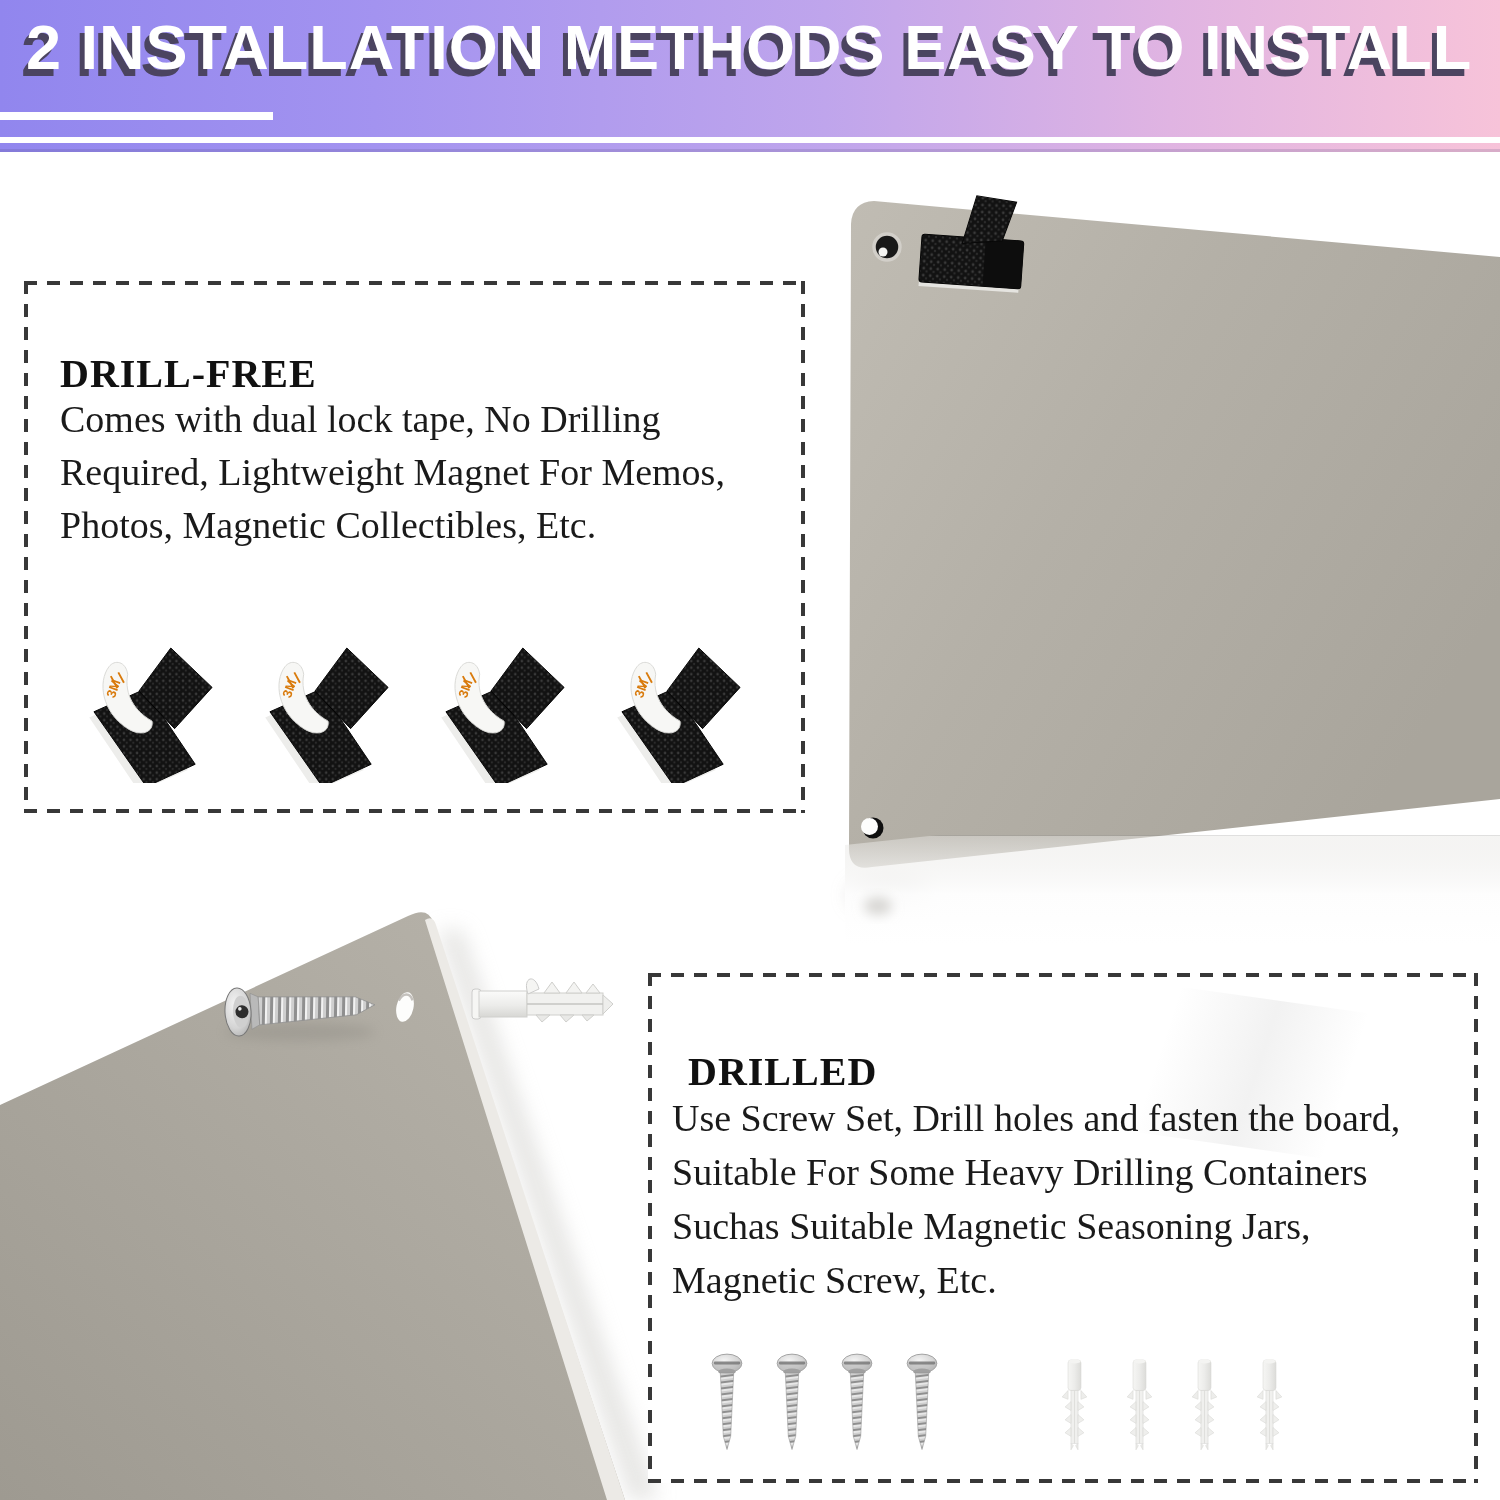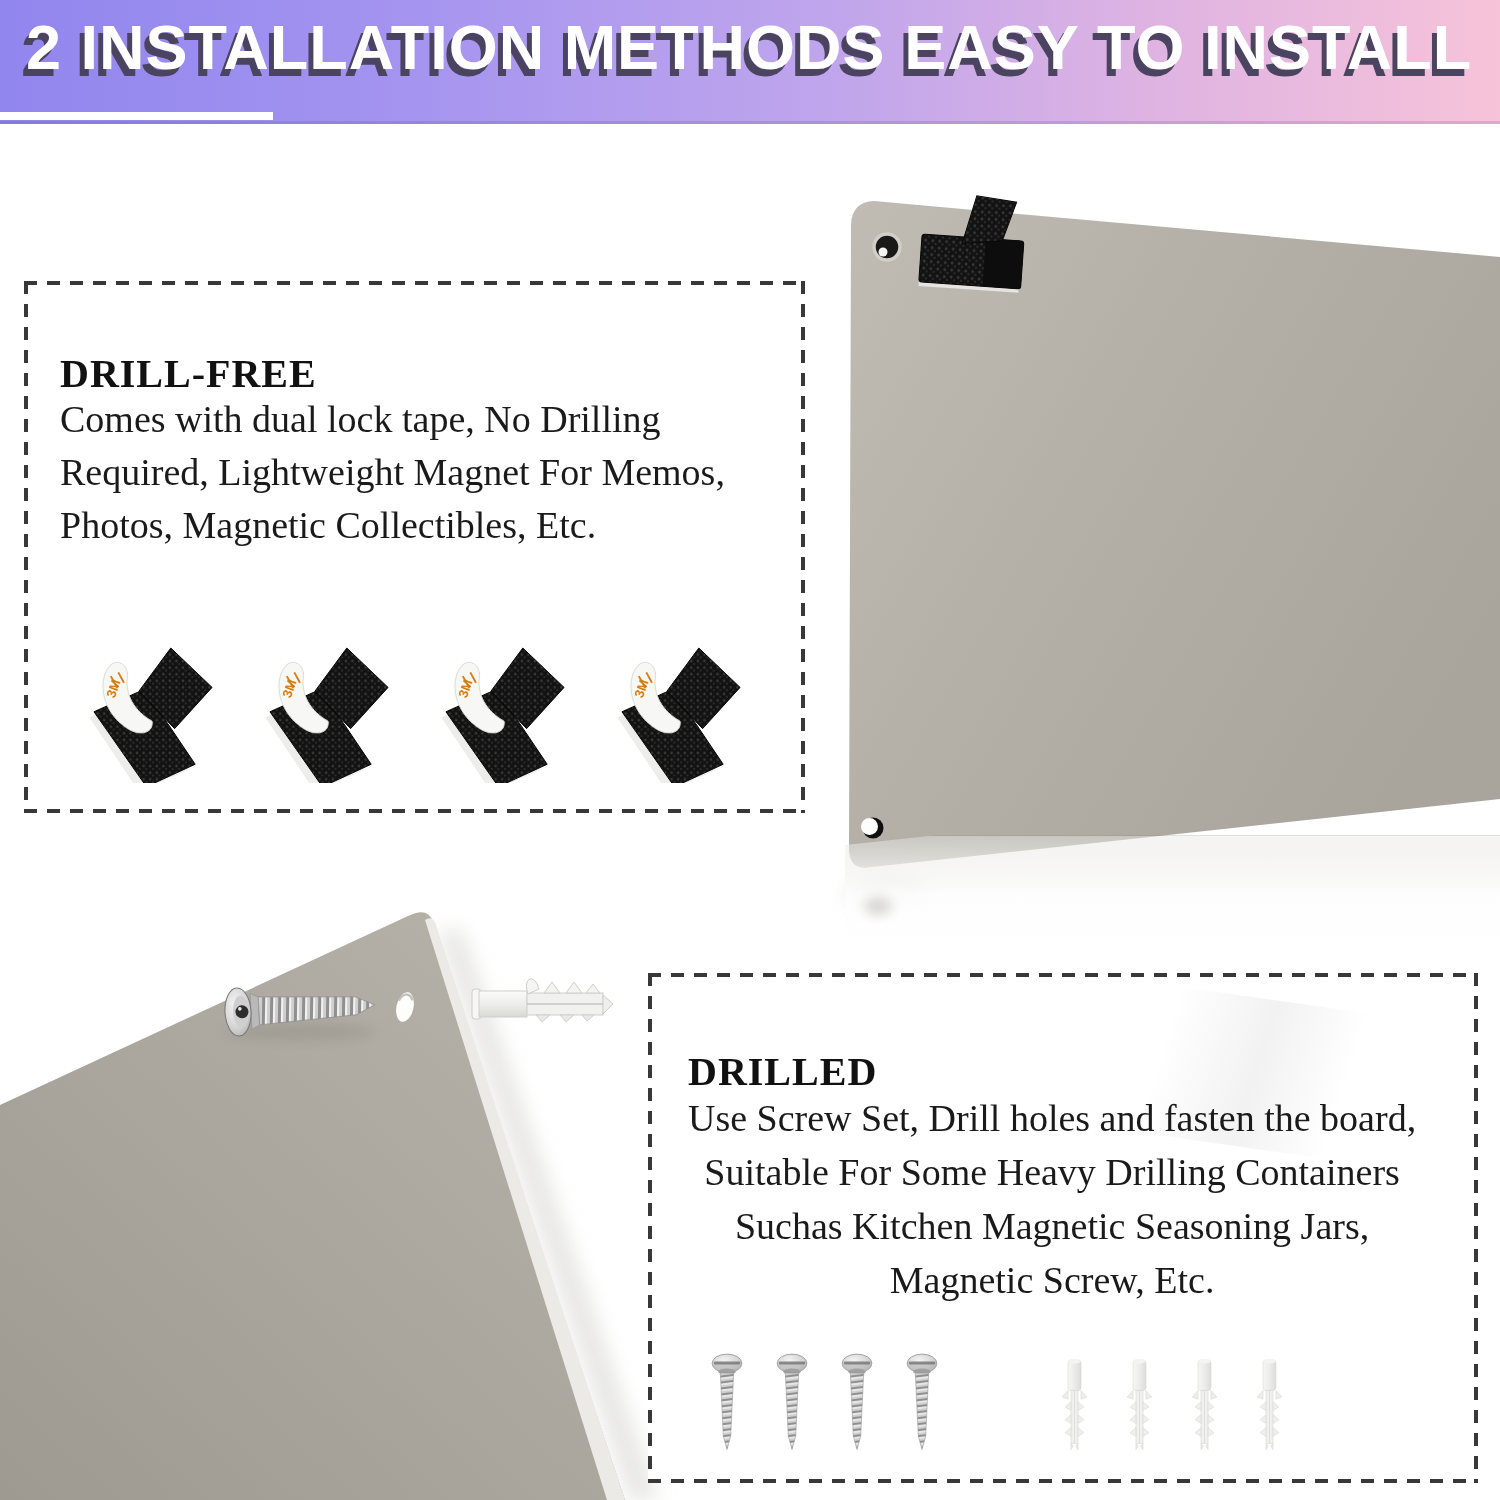--- a/index.html
+++ b/index.html
@@ -1,20 +1,20 @@
 <!DOCTYPE html>
 <html><head>
 <meta charset="utf-8">
 <style>
   html,body{margin:0;padding:0;background:#fff;}
   .canvas{position:relative;width:1500px;height:1500px;background:#ffffff;overflow:hidden;
           font-family:"Liberation Serif",serif;}
 
   
-  .banner{position:absolute;left:0;top:0;width:1500px;height:124px;
+  .banner{position:absolute;left:0;top:0;width:1500px;height:152px;
     background:linear-gradient(90deg,#9186ee 0%,#a393f0 25%,#bfa5ec 55%,#e0b4e2 78%,#f7c3d9 100%);}
   .banner::after{content:"";position:absolute;left:0;bottom:0;width:100%;height:3px;
     background:rgba(80,70,120,0.18);}
   .banner-title{position:absolute;left:26px;top:16px;white-space:nowrap;
     font-family:"Liberation Sans",sans-serif;font-weight:900;font-size:63px;line-height:1;
     letter-spacing:1px;color:#ffffff;text-shadow:-5px 7px 0 #4b4460;}
   .banner-line-short{position:absolute;left:0;top:112px;width:273px;height:8px;background:#ffffff;}
   .banner-line-long{position:absolute;left:0;top:137px;width:1500px;height:6px;background:#ffffff;}
 
   
@@ -27,21 +27,21 @@
     background-repeat:no-repeat;
     background-size:100% 4px,100% 4px,4px 100%,4px 100%;
     background-position:left top,left bottom,left top,right top;}
   .box-drill-free{left:24px;top:281px;width:781px;height:532px;}
   .box-drilled{left:648px;top:973px;width:830px;height:510px;}
   .box-heading{position:absolute;font-weight:bold;font-size:40px;letter-spacing:1px;color:#111;}
   .df-heading{left:36px;top:36px;}
   .dr-heading{left:40px;top:42px;}
   .box-body{position:absolute;font-size:38px;line-height:53px;color:#1a1a1a;}
   .df-body{left:36px;top:112px;}
-  .dr-body{left:40px;top:118px;line-height:54px;text-align:center;}
+  .dr-body{left:24px;top:118px;line-height:54px;}
   .tape-row{position:absolute;left:56px;top:352px;display:flex;gap:30px;}
   .tape-svg{width:146px;height:150px;}
   .screws-row{position:absolute;left:61px;top:380px;display:flex;gap:29px;}
   .screw-svg{width:36px;height:104px;}
   .anchors-row{position:absolute;left:410px;top:384px;display:flex;gap:32px;}
   .anchor-svg{width:33px;height:94px;}
   .drilled-sheen{position:absolute;right:16px;top:24px;width:430px;height:150px;
     background:linear-gradient(100deg,rgba(0,0,0,0) 30%,rgba(110,110,110,0.09) 52%,rgba(0,0,0,0) 72%);
     transform:rotate(8deg);pointer-events:none;}
 
@@ -220,21 +220,21 @@
         </svg>
     </div>
   </section>
 
   <section class="dashed-box box-drilled">
     <div class="drilled-sheen"></div>
     <h2 class="box-heading dr-heading">DRILLED</h2>
     <div class="box-body dr-body">
       <div>Use Screw Set, Drill holes and fasten the board,</div>
       <div>Suitable For Some Heavy Drilling Containers</div>
-      <div>Suchas Kitchen Magnetic Seasoning Jars,</div>
+      <div>Suchas Suitable Magnetic Seasoning Jars,</div>
       <div>Magnetic Screw, Etc.</div>
     </div>
     <div class="screws-row">
       <svg class="screw-svg" viewBox="0 0 48 140">
           <use href="#screw-v"></use>
         </svg>
       <svg class="screw-svg" viewBox="0 0 48 140">
           <use href="#screw-v"></use>
         </svg>
       <svg class="screw-svg" viewBox="0 0 48 140">

